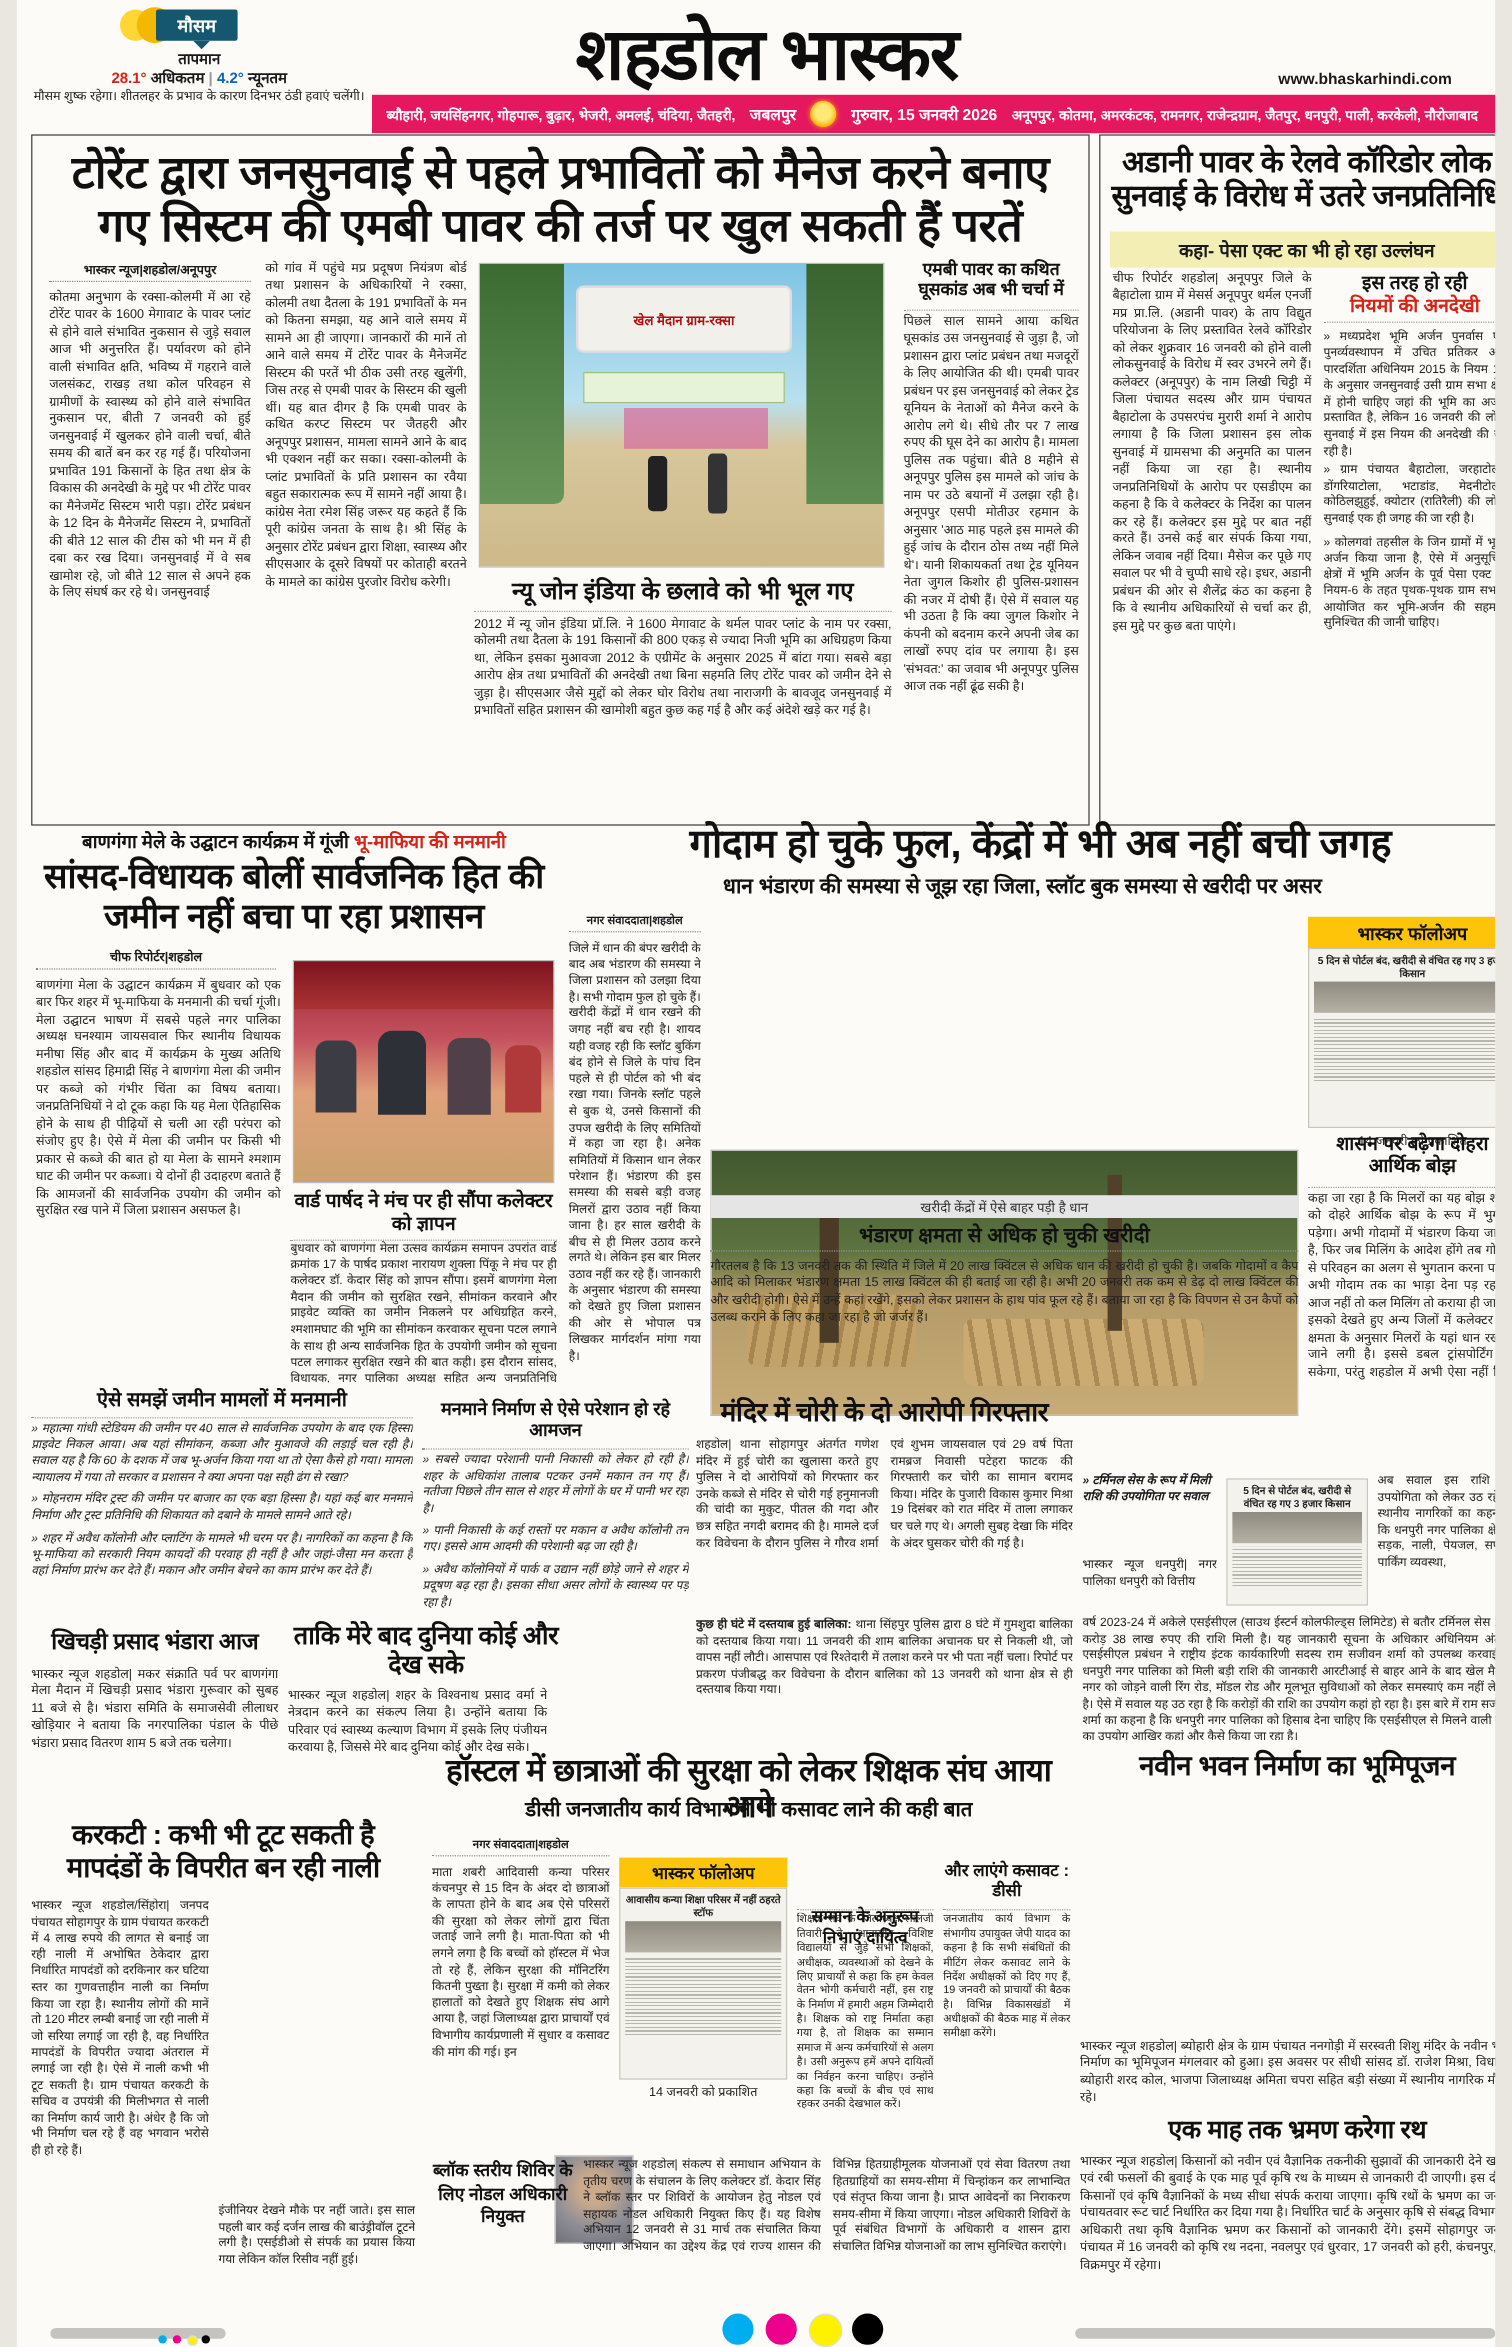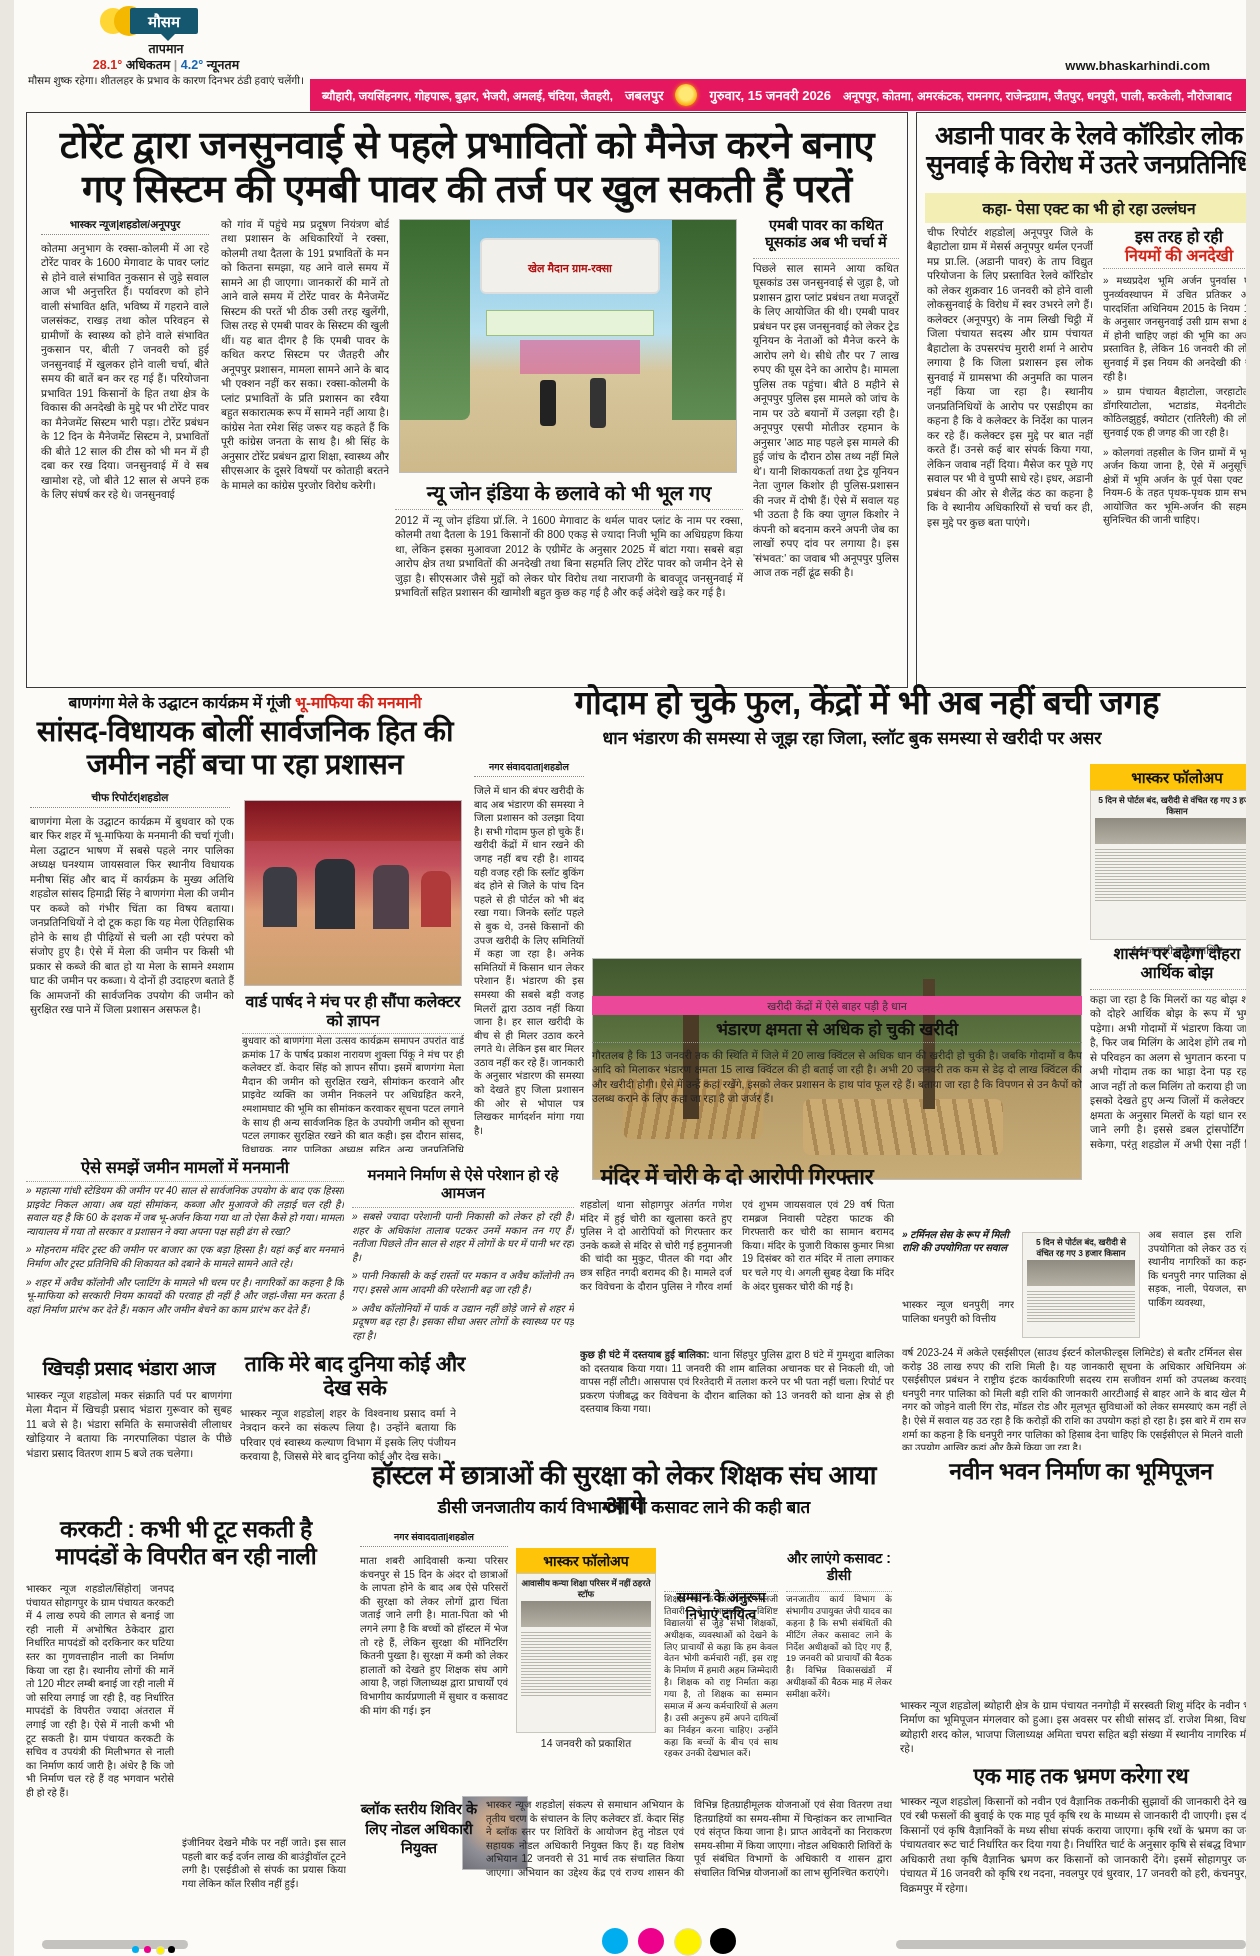--- a/index.html
+++ b/index.html
@@ -15,21 +15,21 @@
   .boxed{border:1.6px solid #3a3a3a;}
   .redbar{background:#e5175e;color:#fff;display:flex;align-items:center;gap:12px;
           font-weight:bold;font-size:11.5px;padding:16px 12px;}
   .sun{width:22px;height:22px;border-radius:50%;background:radial-gradient(circle at 50% 45%,#ffe873 40%,#f7a600 75%);
        box-shadow:0 0 4px #f7a600;flex:0 0 auto;}
   .weather-badge{background:#15576e;color:#fff;font-weight:bold;font-size:15px;text-align:center;
                  padding:3px 18px;border-radius:2px;display:inline-block;position:relative;}
   .weather-badge:after{content:"";position:absolute;left:46%;bottom:-7px;border:7px solid transparent;border-top-color:#15576e;border-bottom:0;}
   .moon{width:26px;height:26px;border-radius:50%;background:#ffd633;position:absolute;}
   .photo{overflow:hidden;position:relative;border:1px solid #bbb;}
-  .cap-bar{background:#ec4899;font-size:11px;text-align:center;color:#333;padding:2px 0;}
+  .cap-bar{background:#e5e5e5;font-size:11px;text-align:center;color:#333;padding:2px 0;}
   .fw-head{background:#fdc40a;color:#111;font-weight:bold;text-align:center;font-size:15px;padding:3px 0;}
   .clip{background:#f4f2ec;border:1px solid #c9c6bd;padding:4px;overflow:hidden;}
   .clip-head{font-size:8.5px;font-weight:bold;text-align:center;color:#222;line-height:1.25;}
   .clip-lines{height:54px;margin-top:3px;background:repeating-linear-gradient(#f4f2ec 0 2px,#b9b6ad 2px 3px);}
   .clip-photo{height:26px;background:linear-gradient(#8f8b80,#b5b1a5);margin:2px 0;}
   .pub{font-size:10.5px;text-align:center;color:#222;margin-top:3px;}
   .yellowband{background:#f2eeb4;font-weight:bold;text-align:center;}
   .bullet-ttl-red{color:#d62318;}
   .dot{border-radius:50%;position:absolute;}
   .graybar{position:absolute;height:9px;border-radius:5px;background:#c4c3c0;}
@@ -50,20 +50,22 @@
     <div class="abs" style="left:0;top:52px;width:288px;text-align:center;font-size:12.5px;font-weight:bold;">
       <span style="color:#d62318;">28.1°</span>
       <span>अधिकतम</span>
       <span style="color:#999;"> | </span>
       <span style="color:#1464b4;">4.2°</span>
       <span>न्यूनतम</span>
     </div>
     <div class="abs" style="left:6px;top:70px;width:276px;text-align:center;font-size:10.5px;line-height:1.3;">मौसम शुष्क रहेगा। शीतलहर के प्रभाव के कारण दिनभर ठंडी हवाएं चलेंगी।</div>
   </div>
 
+  <div class="abs" style="left:300px;top:2px;width:650px;height:76px;text-align:center;font-weight:bold;
+       font-size:60px;letter-spacing:-1px;color:#0d0d0d;font-family:'Liberation Serif',serif;">शहडोल भास्कर</div>
 
   <div class="abs" style="left:1200px;top:24px;width:48px;text-align:right;font-size:24px;font-weight:bold;">5</div>
   <div class="abs" style="left:968px;top:58px;width:228px;text-align:right;font-size:13px;font-weight:bold;">www.bhaskarhindi.com</div>
 
   <div class="abs redbar" style="left:296px;top:79px;width:956px;height:27px;">
     <span>ब्यौहारी, जयसिंहनगर, गोहपारू, बुढ़ार, भेजरी, अमलई, चंदिया, जैतहरी,</span>
     <span style="font-size:13px;">जबलपुर</span>
     <span class="sun"></span>
     <span style="font-size:13px;">गुरुवार, 15 जनवरी 2026</span>
     <span>अनूपपुर, कोतमा, अमरकंटक, रामनगर, राजेन्द्रग्राम, जैतपुर, धनपुरी, पाली, करकेली, नौरोजाबाद</span>

